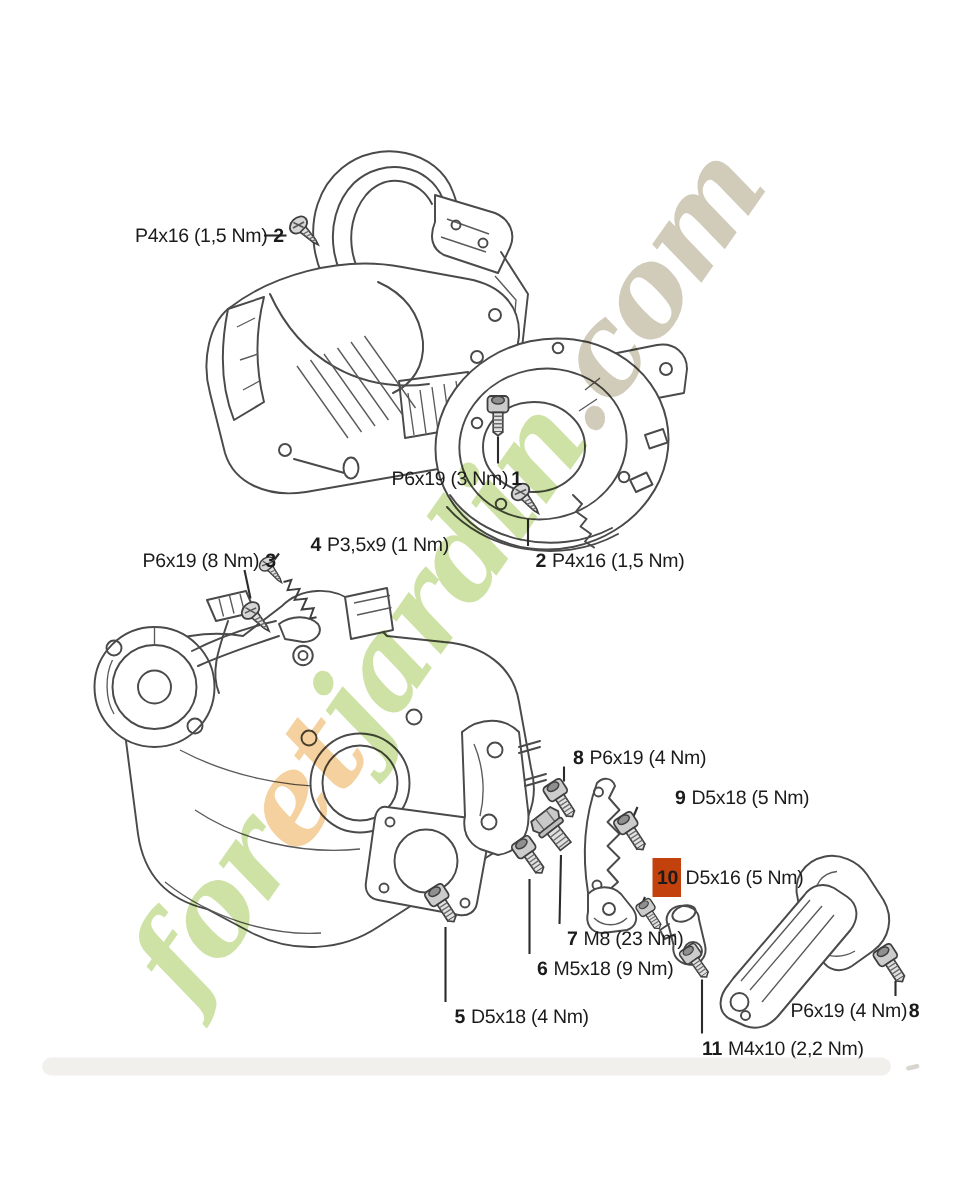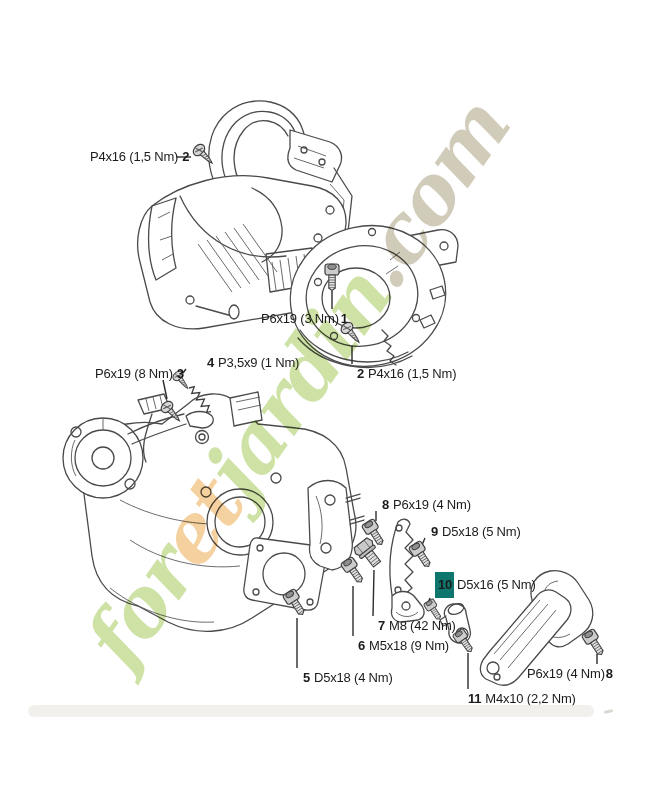--- a/index.html
+++ b/index.html
@@ -19,21 +19,21 @@
   .wm .o{color:#f4cb92;}
   .wm .t{color:#cbc4b1;}
   
   .lbl{position:absolute;font-size:13px;color:#1b1b1b;white-space:nowrap;letter-spacing:-0.2px;
        line-height:15px;margin-left:12px;}
   .lbl b{font-weight:bold;}
   .lbl b.after{margin-left:4px;}
   .lbl b.after2{margin-left:2px;}
   .lbl b.tight{margin-left:1px;}
   .lbl b.before{margin-right:4px;}
-  .lbl b.hl{background:#0f766e;padding:5px 2px 6px 3px;margin-right:3px;}
+  .lbl b.hl{background:#c2410c;padding:5px 2px 6px 3px;margin-right:3px;}
   .shadow-band{position:absolute;left:28px;top:705px;width:566px;height:12px;background:#edebe7;
                border-radius:8px;opacity:.75;}
   .shadow-dot{position:absolute;left:604px;top:710px;width:9px;height:3px;background:#d9d6d0;
               transform:rotate(-12deg);border-radius:2px;}
 </style>
 </head>
 <body>
 
 <div class="screenshot">
 
@@ -228,30 +228,30 @@
   </div>
 
   <div class="lbl" style="left:195px;top:355px">
     <b class="before">4</b><span>P3,5x9 (1 Nm)</span>
   </div>
 
   <div class="lbl" style="left:370px;top:497px">
     <b class="before">8</b><span>P6x19 (4 Nm)</span>
   </div>
 
-  <div class="lbl" style="left:419px;top:524px">
+  <div class="lbl" style="left:438px;top:524px">
     <b class="before">9</b><span>D5x18 (5 Nm)</span>
   </div>
 
   <div class="lbl" style="left:423px;top:577px">
     <b class="hl">10</b><span>D5x16 (5 Nm)</span>
   </div>
 
   <div class="lbl" style="left:366px;top:618px">
-    <b class="before">7</b><span>M8 (42 Nm)</span>
+    <b class="before">7</b><span>M8 (23 Nm)</span>
   </div>
 
   <div class="lbl" style="left:346px;top:638px">
     <b class="before">6</b><span>M5x18 (9 Nm)</span>
   </div>
 
   <div class="lbl" style="left:291px;top:670px">
     <b class="before">5</b><span>D5x18 (4 Nm)</span>
   </div>
 

